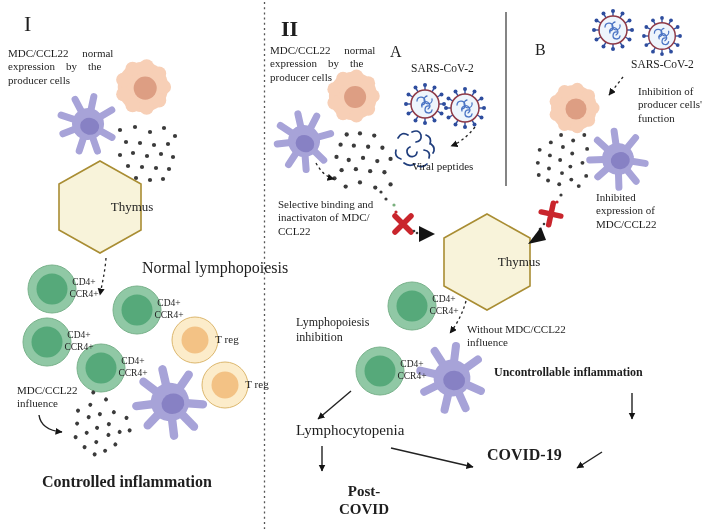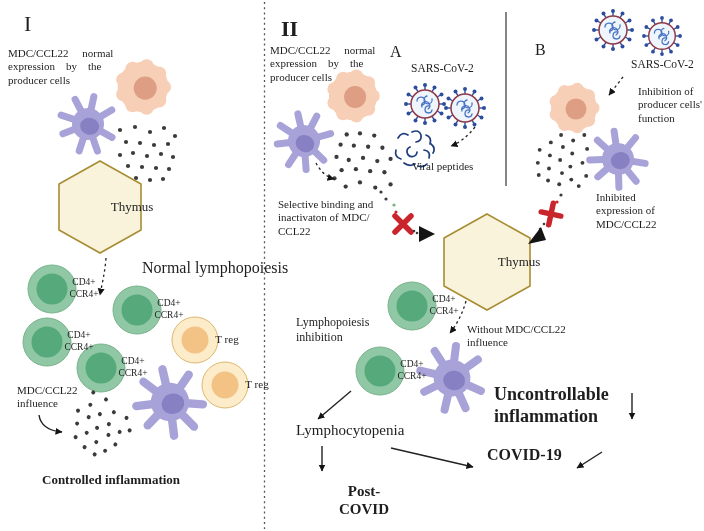--- a/index.html
+++ b/index.html
@@ -235,21 +235,21 @@
 </svg>
 
 <div class="txt roman" style="left:24px;top:13px;">I</div>
 <div class="txt" style="left:8px;top:47px;">MDC/CCL22     normal
 expression    by    the
 producer cells</div>
 <div class="txt ctr" style="left:58px;top:199px;width:84px;font-size:13px;">Thymus</div>
 <div class="txt" style="left:142px;top:258px;font-size:16px;">Normal lymphopoiesis</div>
 <div class="txt" style="left:17px;top:384px;">MDC/CCL22
 influence</div>
-<div class="txt b" style="left:42px;top:472px;font-size:13px;">Controlled inflammation</div>
+<div class="txt b" style="left:42px;top:472px;font-size:16px;">Controlled inflammation</div>
 
 <div class="txt ctr" style="left:27px;top:277px;width:50px;font-size:9.5px;line-height:1.25;">CD4+
 CCR4+</div>
 <div class="txt ctr" style="left:112px;top:298px;width:50px;font-size:9.5px;line-height:1.25;">CD4+
 CCR4+</div>
 <div class="txt ctr" style="left:22px;top:330px;width:50px;font-size:9.5px;line-height:1.25;">CD4+
 CCR4+</div>
 <div class="txt ctr" style="left:76px;top:356px;width:50px;font-size:9.5px;line-height:1.25;">CD4+
 CCR4+</div>
 <div class="txt ctr" style="left:173px;top:333px;width:44px;">T reg</div>
@@ -271,21 +271,21 @@
 <div class="txt" style="left:638px;top:85px;">Inhibition of
 producer cells'
 function</div>
 <div class="txt" style="left:596px;top:191px;">Inhibited
 expression of
 MDC/CCL22</div>
 <div class="txt" style="left:296px;top:315px;font-size:12px;">Lymphopoiesis
 inhibition</div>
 <div class="txt" style="left:467px;top:323px;">Without MDC/CCL22
 influence</div>
-<div class="txt b" style="left:494px;top:365px;font-size:18px;margin-top:19px;">Uncontrollable inflammation</div>
+<div class="txt b" style="left:494px;top:365px;font-size:12px;">Uncontrollable inflammation</div>
 <div class="txt" style="left:296px;top:421px;font-size:15px;">Lymphocytopenia</div>
 <div class="txt b" style="left:487px;top:445px;font-size:16px;">COVID-19</div>
 <div class="txt b ctr" style="left:298px;top:482px;width:68px;font-size:15px;">Post-
 COVID</div>
 
 <div class="txt ctr" style="left:387px;top:294px;width:50px;font-size:9.5px;line-height:1.25;">CD4+
 CCR4+</div>
 <div class="txt ctr" style="left:355px;top:359px;width:50px;font-size:9.5px;line-height:1.25;">CD4+
 CCR4+</div>
 

